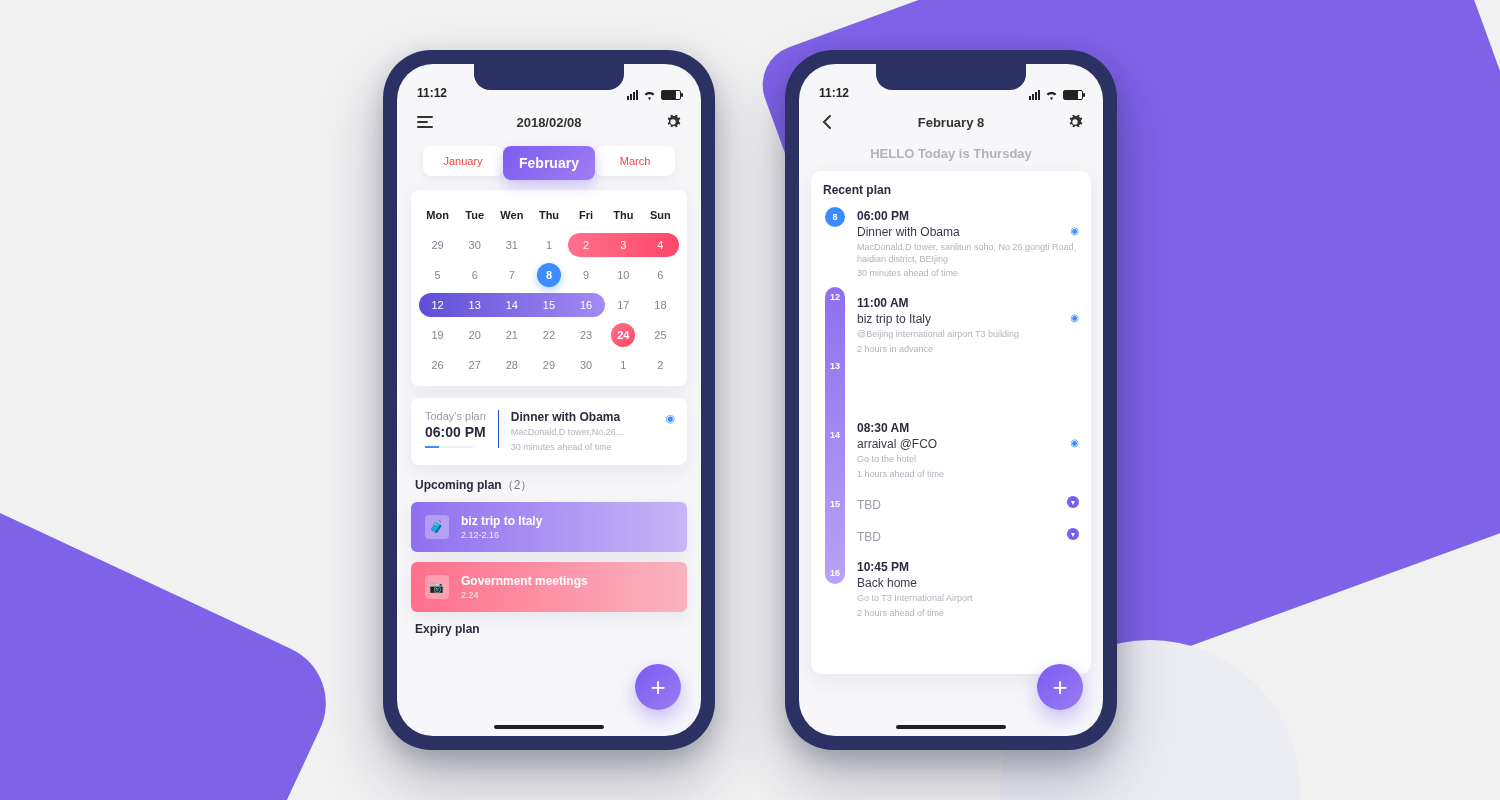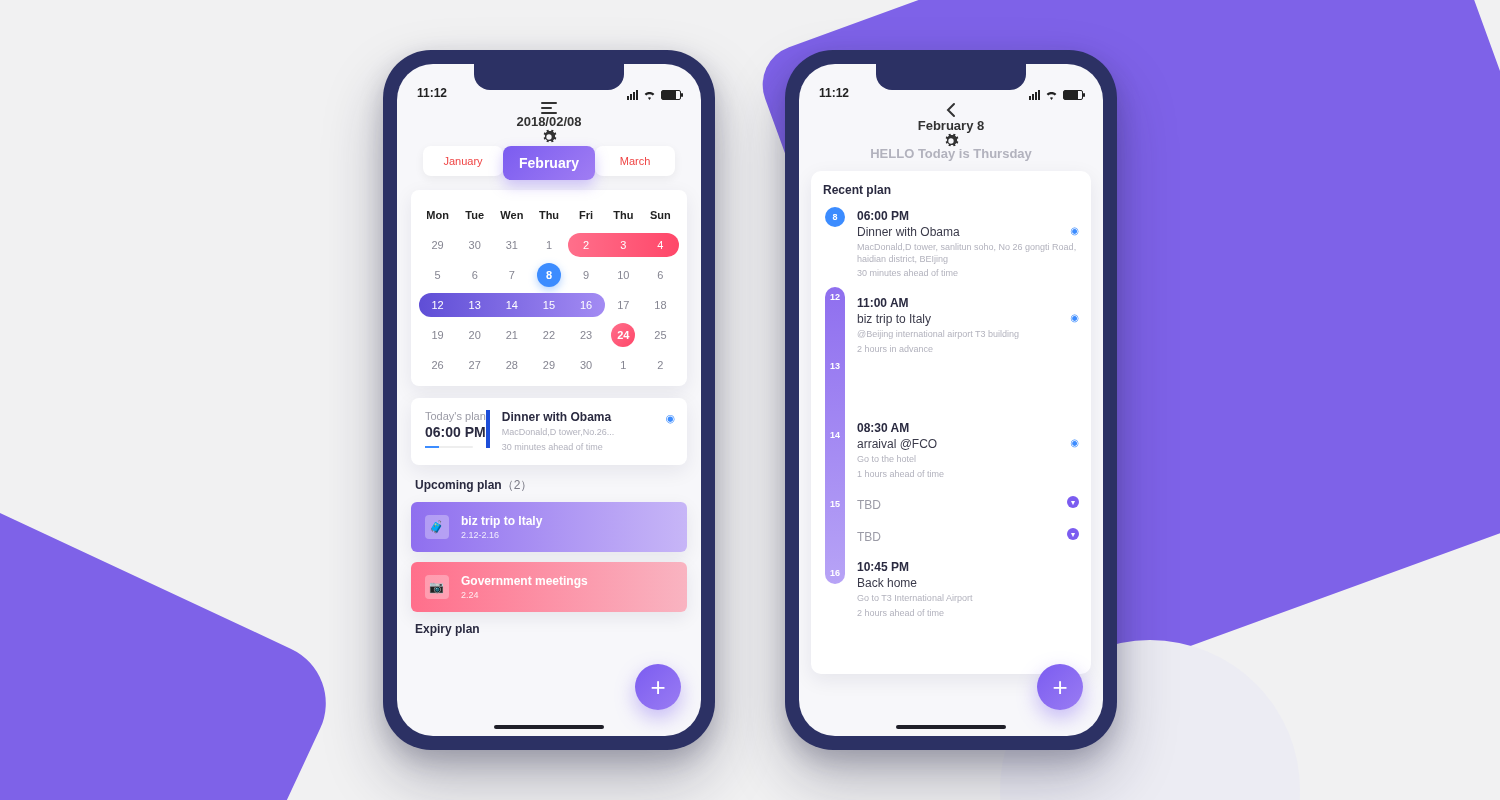--- a/index.html
+++ b/index.html
@@ -46,21 +46,21 @@
   }
   .statusbar .time { flex:1; }
   .status-icons { display:flex; gap:5px; align-items:center; font-size:12px; }
   .bars { display:flex; gap:1px; align-items:flex-end; }
   .bars span { width:2px; background:#222; display:block; }
   .bars span:nth-child(1){height:4px}.bars span:nth-child(2){height:6px}.bars span:nth-child(3){height:8px}.bars span:nth-child(4){height:10px}
   .battery { width:20px; height:10px; border:1px solid #222; border-radius:2px; position:relative; }
   .battery::after { content:''; position:absolute; right:-3px; top:2px; width:2px; height:4px; background:#222; border-radius:1px;}
   .battery i { display:block; width:80%; height:100%; background:#222; }
 
-  .topbar { height:40px; display:flex; align-items:center; padding:0 18px;flex-direction:column; }
+  .topbar { height:40px; display:flex; align-items:center; padding:0 18px; }
   .topbar .title { flex:1; text-align:center; font-size:13px; font-weight:600; color:#333; }
   .icon { width:20px; height:20px; display:flex; align-items:center; justify-content:center; color:#333; cursor:pointer; }
 
   
   .month-row { display:flex; justify-content:center; gap:0; margin:4px 18px 10px; }
   .month-pill {
     width:80px; height:30px; border-radius:8px;
     display:flex; align-items:center; justify-content:center;
     font-size:11px; color:#ef4444; font-weight:500;
     box-shadow: 0 3px 10px rgba(0,0,0,.06);
@@ -94,21 +94,21 @@
   .dot-red span { background:linear-gradient(135deg,#ff6f8b,#ff4769); color:#fff; font-weight:600; }
   .range-pill {
     position:absolute; left:2px; right:2px; top:3px; bottom:3px;
     border-radius:12px; z-index:0;
   }
   .range-pink { background:linear-gradient(90deg,#ff6f8b,#ff4769); }
   .range-purple { background:linear-gradient(90deg,#5f4ed6,#a38bf3); }
   .cal-cell.in-range span { color:#fff; position:relative; z-index:1; }
 
   .today-card { display:flex; padding:12px 14px; gap:12px; align-items:flex-start; }
-  .today-left { border-right:4px solid #1d4ed8; }
+  .today-left { border-right:1px solid #1d4ed8; padding-right:12px; }
   .lbl { font-size:11px; color:#9b9ba6; }
   .timebig { font-size:14px; font-weight:700; color:#2a2a40; margin-top:2px; }
   .prog { width:48px; height:2px; background:#eee; margin-top:6px; border-radius:1px; position:relative; }
   .prog i { display:block; width:30%; height:100%; background:#3c8cff; }
   .today-right .evname { font-size:12px; font-weight:600; color:#2a2a40; }
   .sub { font-size:9px; color:#b2b2bd; margin-top:3px; line-height:1.3; }
   .loc-dot { position:absolute; right:12px; top:14px; color:#3c8cff; font-size:11px; }
 
   .sect-head { font-size:12px; font-weight:700; color:#2a2a40; margin:6px 18px 8px; }
   .sect-head .cnt { font-weight:500; color:#7a7a86; }

